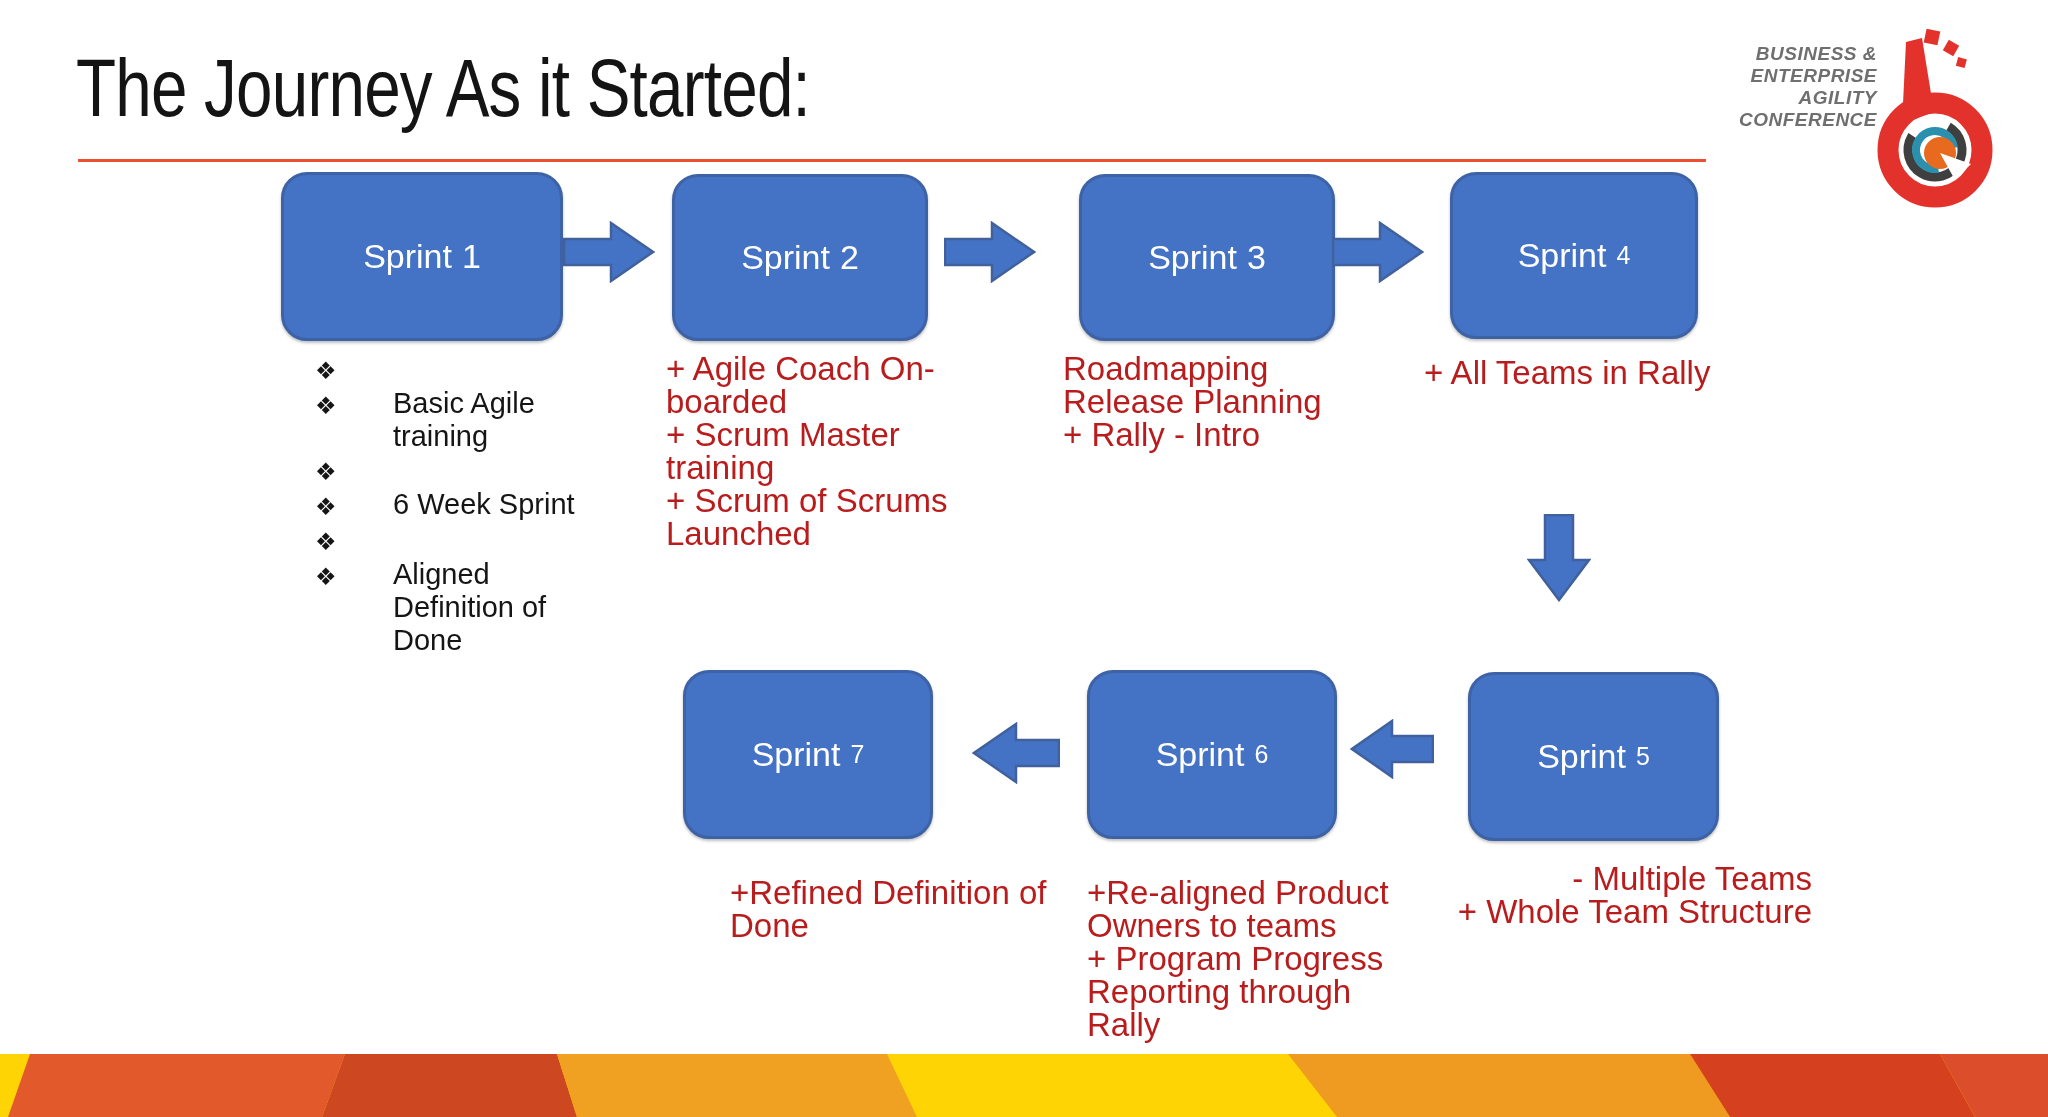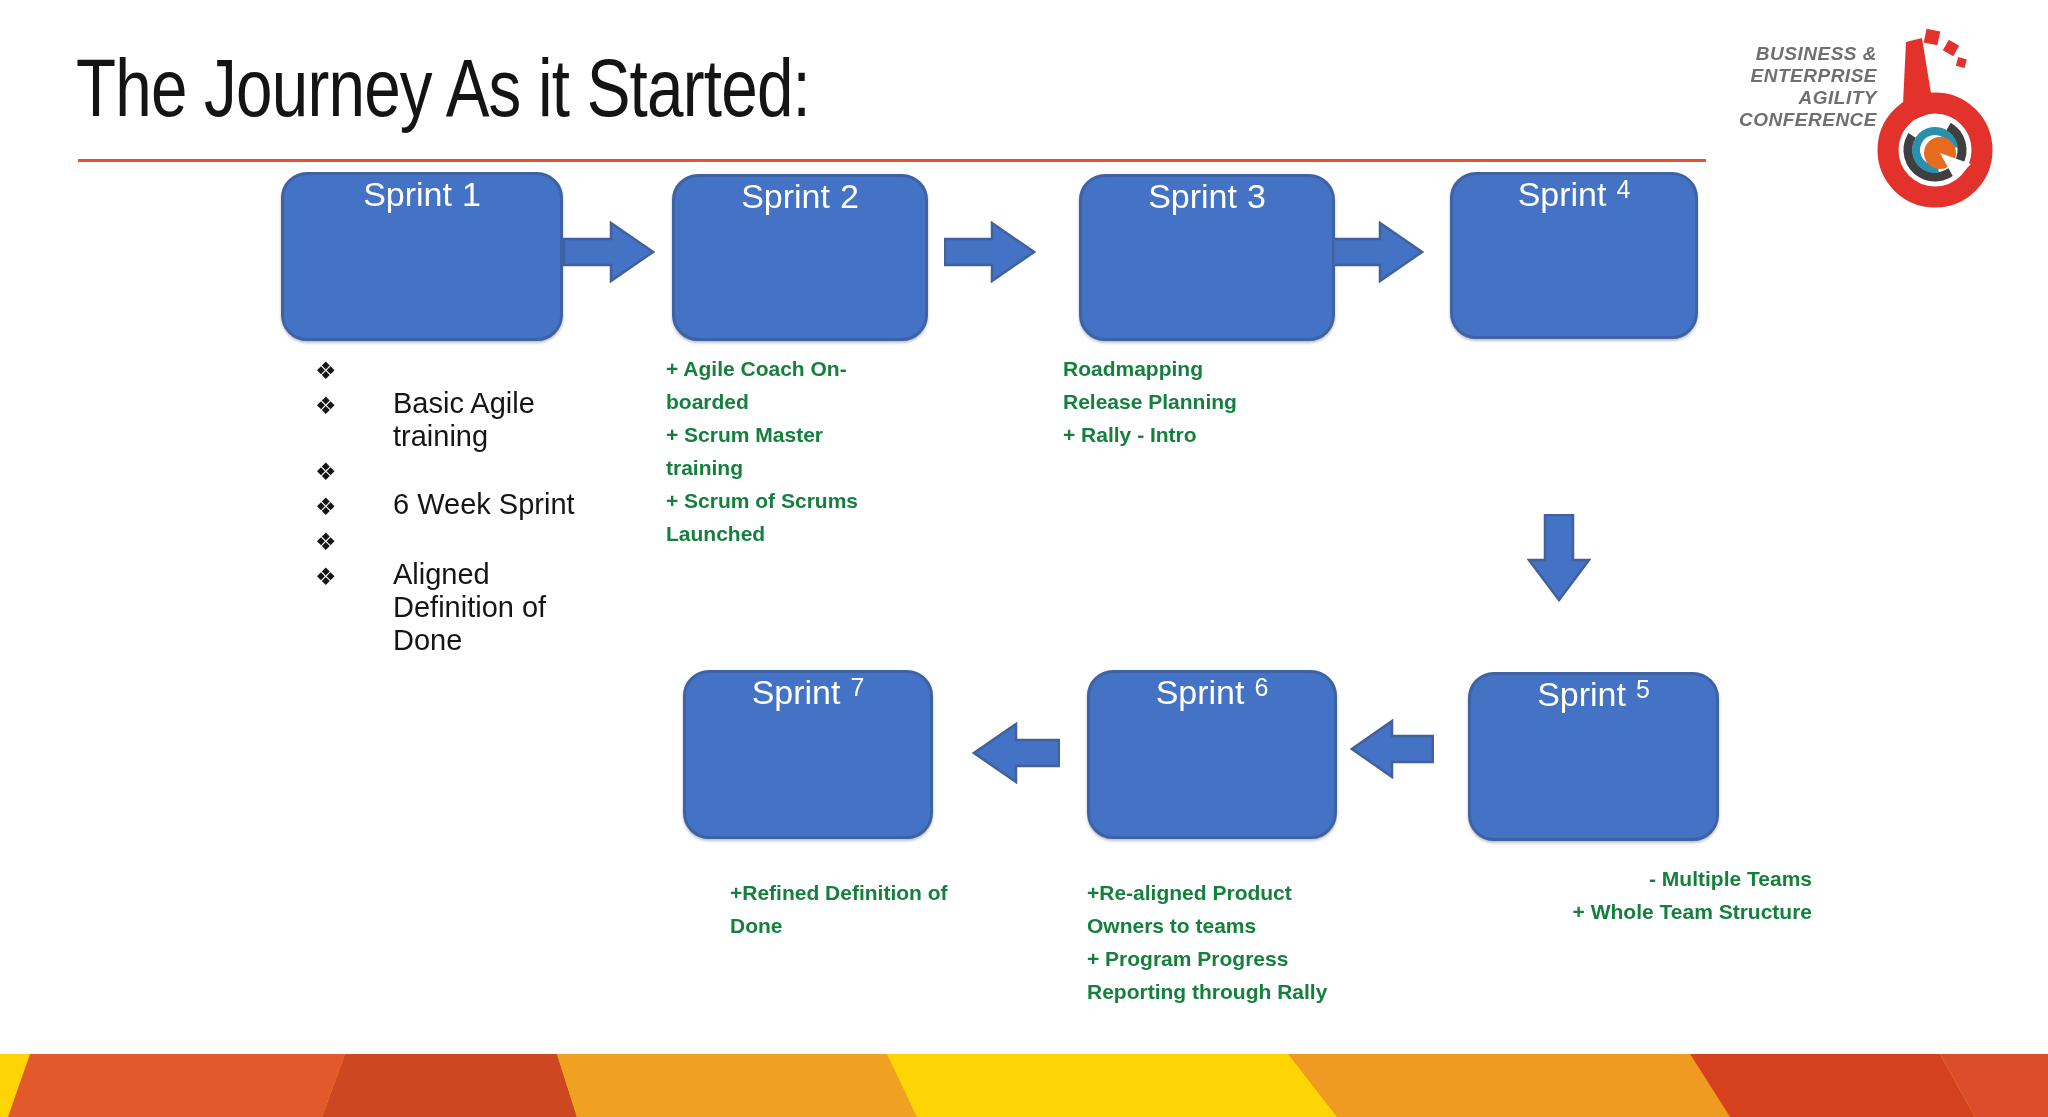--- a/index.html
+++ b/index.html
@@ -8,21 +8,21 @@
 
   .title{position:absolute;left:76px;top:38px;font-size:82px;line-height:100px;color:#141414;
          letter-spacing:-1px;transform:scaleX(0.80);transform-origin:left top;white-space:nowrap;}
   .rule{position:absolute;left:78px;top:159px;width:1628px;height:3px;background:#ED4F30;}
 
   
   .logo{position:absolute;left:1712px;top:28px;width:310px;height:200px;}
 
   
   .box{position:absolute;background:#4472C4;border:3px solid #3D63A6;border-radius:26px;
-       display:flex;justify-content:center;color:#ffffff;
+       display:flex;align-items:center;justify-content:center;color:#ffffff;
        box-shadow:0 2px 3px rgba(0,0,0,0.25);}
   .box .lbl{font-size:34px;}
   .box .num{font-size:34px;margin-left:10px;}
   .box .num.small{font-size:25px;}
   .b1{left:281px;top:172px;width:276px;height:163px;}
   .b2{left:672px;top:174px;width:250px;height:161px;}
   .b3{left:1079px;top:174px;width:250px;height:161px;}
   .b4{left:1450px;top:172px;width:242px;height:161px;}
   .b7{left:683px;top:670px;width:244px;height:163px;}
   .b6{left:1087px;top:670px;width:244px;height:163px;}
@@ -30,21 +30,21 @@
 
   .arrow{position:absolute;}
   .a1{left:563px;top:221px;}
   .a2{left:944px;top:221px;}
   .a3{left:1332px;top:221px;}
   .adown{left:1527px;top:514px;}
   .a67{left:972px;top:722px;}
   .a56{left:1350px;top:719px;}
 
   
-  .note{position:absolute;font-size:21px;line-height:33px;color:#15803d;white-space:pre-line;font-weight:bold;}
+  .note{position:absolute;font-size:33px;line-height:33px;color:#b91c1c;white-space:pre-line;}
   .n2{left:666px;top:352px;width:300px;}
   .n3{left:1063px;top:352px;width:320px;}
   .n4{left:1424px;top:356px;width:340px;}
   .n5{left:1452px;top:862px;width:360px;text-align:right;}
   .n6{left:1087px;top:876px;width:340px;}
   .n7{left:690px;top:876px;width:320px;margin-left:40px;}
 
   .blist{position:absolute;left:305px;top:352px;width:340px;list-style:none;margin:0;padding:0;}
   .blist li{display:grid;grid-template-columns:88px 1fr;font-size:29px;line-height:33px;}
   .blist .bg{font-size:24px;padding-left:10px;padding-top:2px;}
@@ -158,20 +158,21 @@
 
   <div class="note n2">+ Agile Coach On-
 boarded
 + Scrum Master
 training
 + Scrum of Scrums
 Launched</div>
   <div class="note n3">Roadmapping
 Release Planning
 + Rally - Intro</div>
+  <div class="note n4">+ All Teams in Rally</div>
   <div class="note n5">- Multiple Teams
 + Whole Team Structure</div>
   <div class="note n6">+Re-aligned Product
 Owners to teams
 + Program Progress
 Reporting through Rally</div>
   <div class="note n7">+Refined Definition of
 Done</div>
 
   <svg class="band" viewBox="0 0 2048 63" preserveAspectRatio="none">

